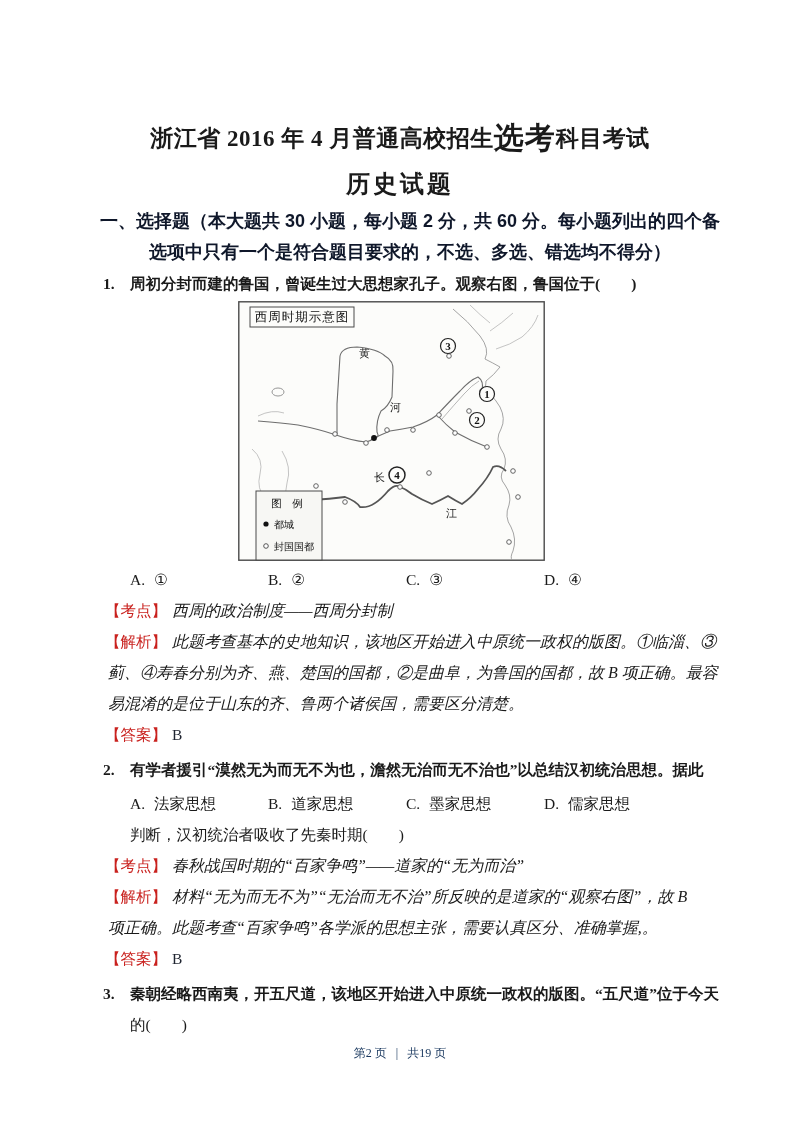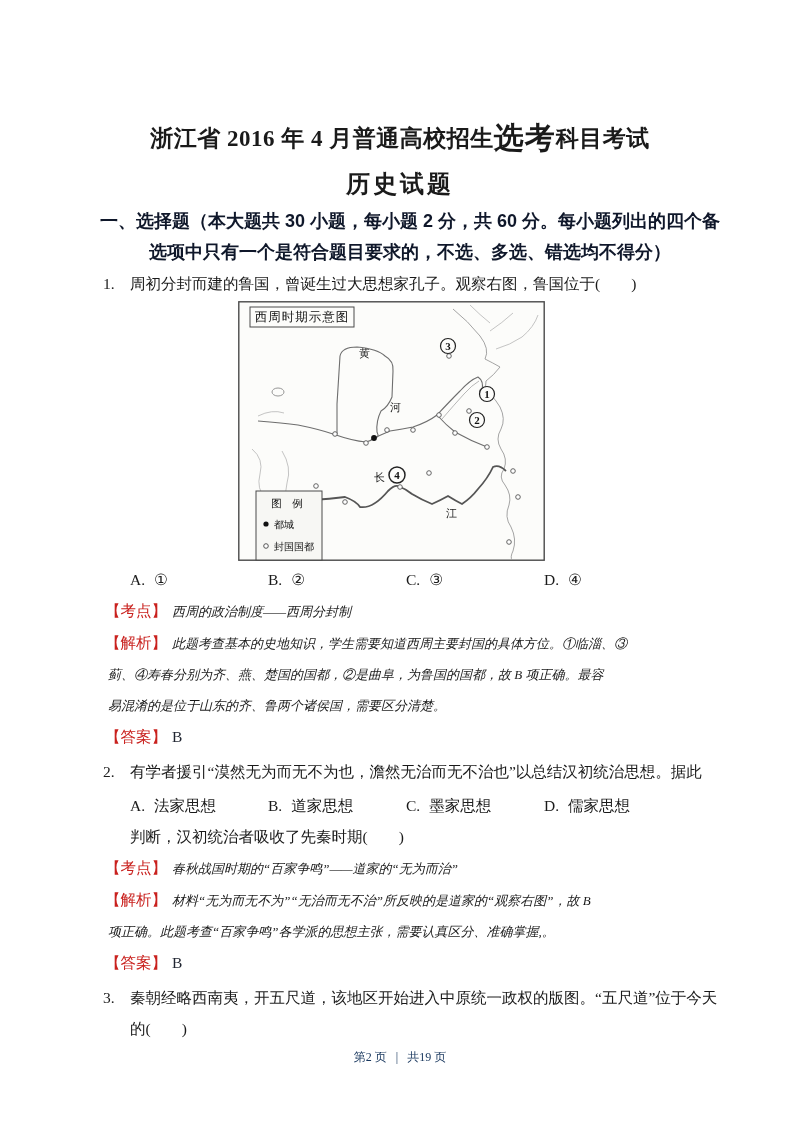--- a/index.html
+++ b/index.html
@@ -20,32 +20,32 @@
   .doc-subtitle{
     margin:6px 0 0 0;text-align:center;font-size:24px;font-weight:700;line-height:44px;
     font-family:"Liberation Sans","DejaVu Sans",sans-serif;letter-spacing:3px;
   }
   .section-header{
     font-family:"Liberation Sans","DejaVu Sans",sans-serif;font-weight:700;
     font-size:18px;line-height:31px;color:#0f172a;
   }
   .sh-line2{padding-left:49px;}
   .body-line{font-size:15.5px;line-height:31px;}
-  .q-line{padding-left:3px;}
+  .q-line{padding-left:3px;font-weight:bold;}
   .q-num{display:inline-block;width:27px;}
   .q-cont{padding-left:30px;}
   .map-wrap{margin:2px 0 0 138px;width:307px;height:260px;}
   .map-wrap svg{display:block;}
   .opts{padding-left:30px;margin-top:3px;}
   .opt{display:inline-block;}
   .optw{width:138px;}
   .opt-label{margin-right:9px;}
   .tag-line{padding-left:5px;}
   .tag{color:var(--tag-red,#c9211e);margin-right:5px;}
-  .kai{font-style:italic;font-size:13px;}
+  .kai{font-style:italic;font-size:16px;}
   .jx-cont{padding-left:8px;}
   .ans{color:#1f2430;}
   .q2-block{margin-top:4px;}
   .footer{
     text-align:center;font-size:12px;line-height:26px;color:var(--footer-navy,#17365d);
   }
   .footer .sep{margin:0 9px;}
 </style>
 </head>
 <body>
@@ -141,21 +141,21 @@
         <text x="36" y="249" font-size="10" fill="#111">封国国都</text>
       </g>
     </svg>
   </div>
 
   <div class="body-line opts nowrap">
     <span class="opt optw"><span class="opt-label">A.</span><span>①</span></span><span class="opt optw"><span class="opt-label">B.</span><span>②</span></span><span class="opt optw"><span class="opt-label">C.</span><span>③</span></span><span class="opt"><span class="opt-label">D.</span><span>④</span></span>
   </div>
 
   <div class="body-line tag-line nowrap"><span class="tag">【考点】</span><span class="kai">西周的政治制度——西周分封制</span></div>
-  <div class="body-line tag-line nowrap"><span class="tag">【解析】</span><span class="kai">此题考查基本的史地知识，学生需要知道西周主要封国的具体方位。①临淄、③</span></div>
+  <div class="body-line tag-line nowrap"><span class="tag">【解析】</span><span class="kai">此题考查基本的史地知识，该地区开始进入中原统一政权的版图。①临淄、③</span></div>
   <div class="body-line jx-cont kai nowrap">蓟、④寿春分别为齐、燕、楚国的国都，②是曲阜，为鲁国的国都，故 B 项正确。最容</div>
   <div class="body-line jx-cont kai nowrap">易混淆的是位于山东的齐、鲁两个诸侯国，需要区分清楚。</div>
   <div class="body-line tag-line nowrap"><span class="tag">【答案】</span><span class="ans">B</span></div>
 
   <div class="body-line q-line q2-block nowrap"><span class="q-num">2.</span><span>有学者援引“漠然无为而无不为也，澹然无治而无不治也”以总结汉初统治思想。据此</span></div>
   <div class="body-line opts nowrap">
     <span class="opt optw"><span class="opt-label">A.</span><span>法家思想</span></span><span class="opt optw"><span class="opt-label">B.</span><span>道家思想</span></span><span class="opt optw"><span class="opt-label">C.</span><span>墨家思想</span></span><span class="opt"><span class="opt-label">D.</span><span>儒家思想</span></span>
   </div>
 
   <div class="body-line q-cont nowrap">判断，汉初统治者吸收了先秦时期(　　)</div>

